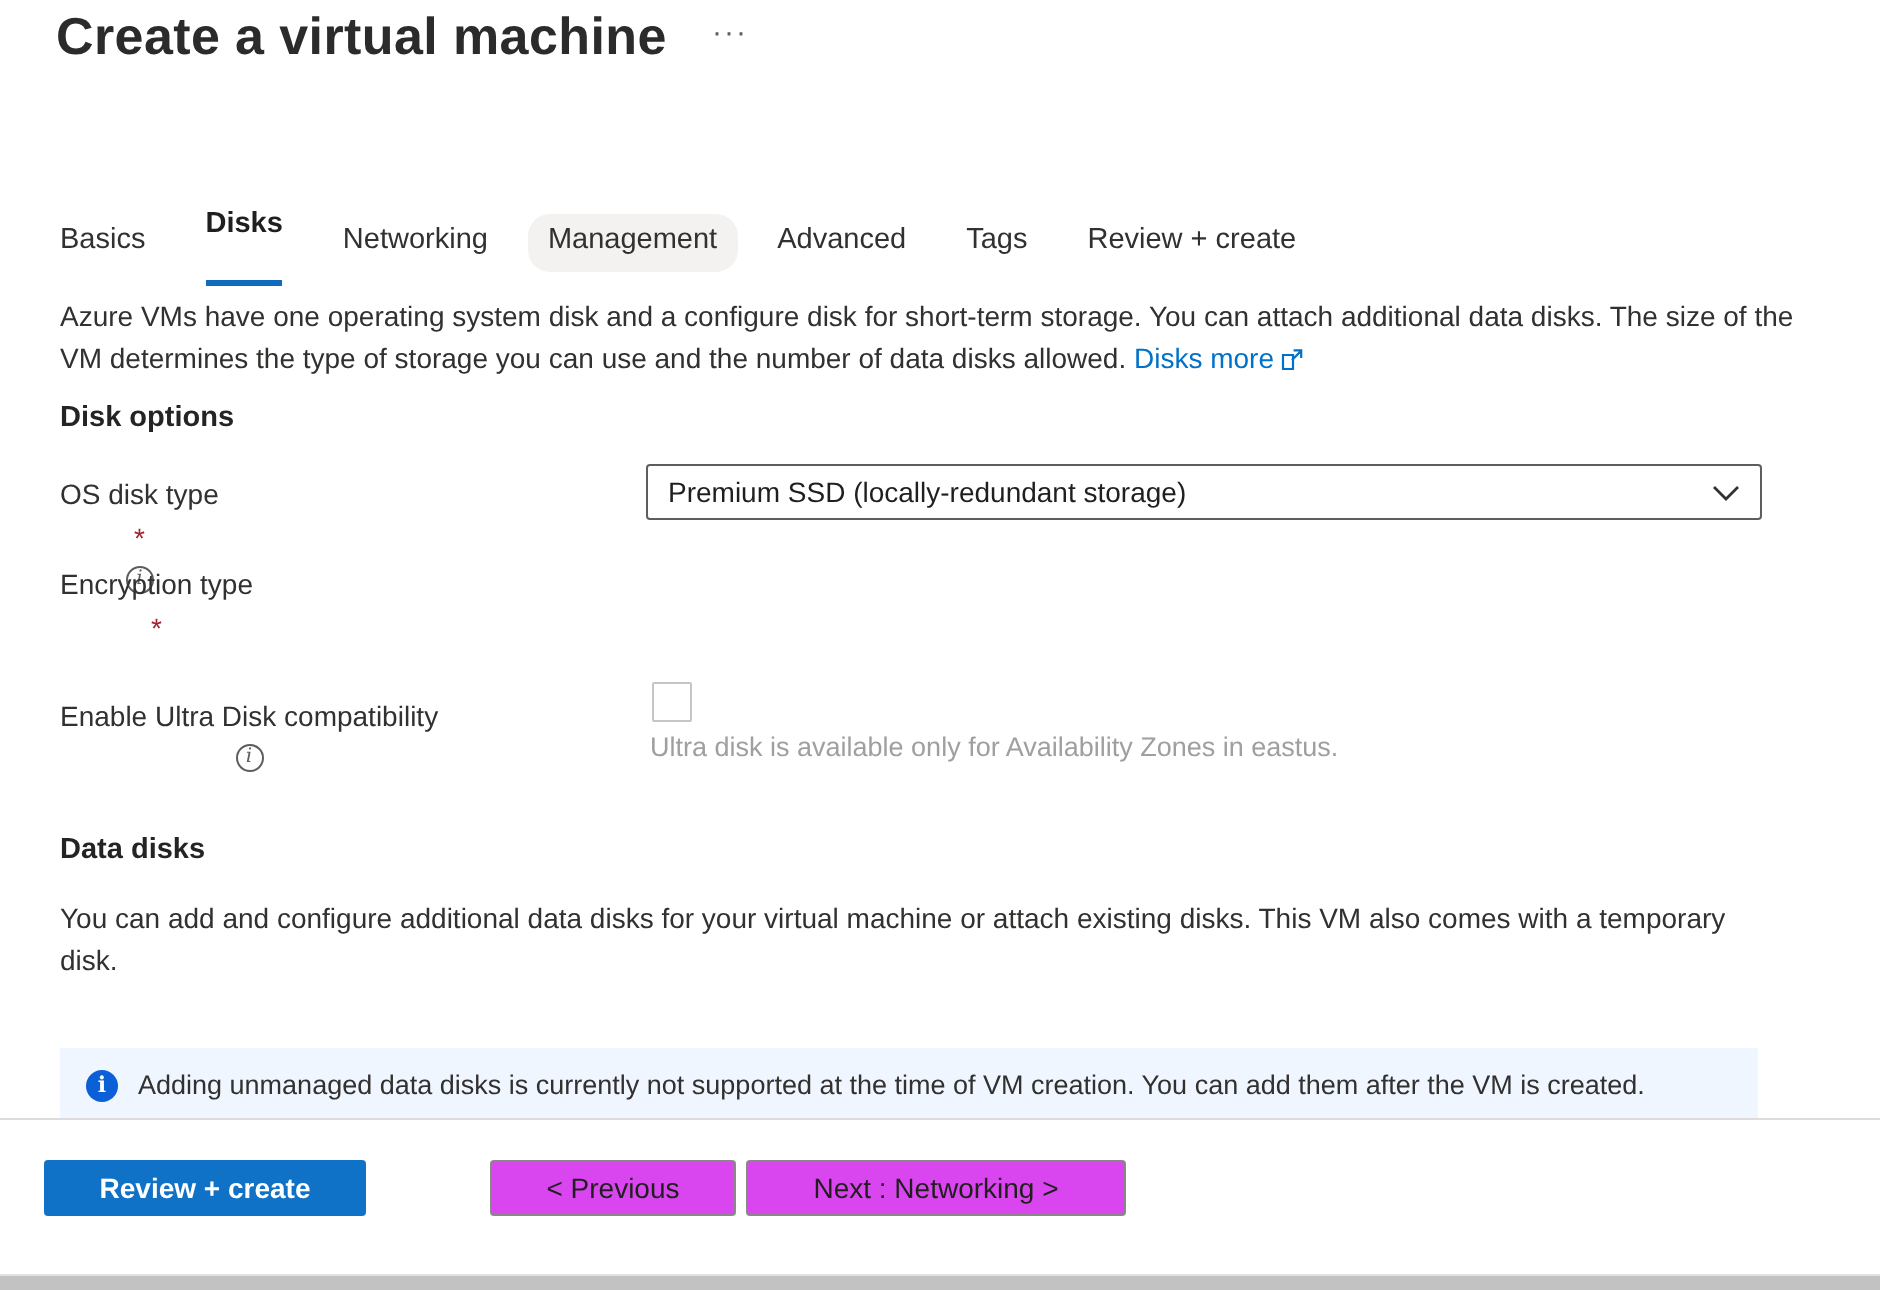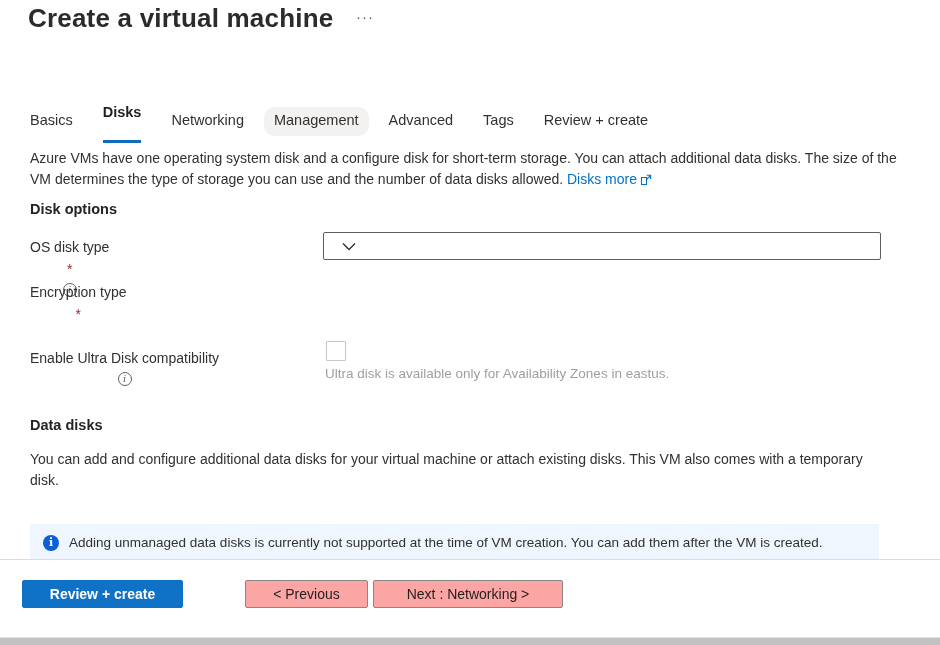--- a/index.html
+++ b/index.html
@@ -117,21 +117,21 @@
     font-family: inherit; font-size: 14px; border-radius: 2px;
     display: flex; align-items: center; justify-content: center;
     cursor: pointer; white-space: nowrap;
   }
   .btn-primary {
     left: 22px; width: 161px;
     background: #1072c6; border: 1px solid #1072c6;
     color: #ffffff; font-weight: 700;
   }
   .btn-outline {
-    background: #fca5a5; border: 1px solid #8a8886; color: #201f1e;
+    background: #d946ef; border: 1px solid #8a8886; color: #201f1e;
   }
   .btn-previous { left: 245px; width: 123px; }
   .btn-next { left: 373px; width: 190px; }
 
   .bottom-strip {
     position: absolute; left: 0; bottom: 0; width: 940px; height: 8px;
     background: #c2c2c2; border-top: 1px solid #e2e2e2;
   }
 </style>
 </head>
@@ -163,20 +163,21 @@
   </div>
 
   <div class="section-heading" style="top:201px">Disk options</div>
 
   <div class="field-label" style="top:239px">
     <span>OS disk type</span>
     <span class="req">*</span>
     <span class="info-icon">i</span>
   </div>
   <div class="combobox" style="top:232px">
+    <span class="val">Premium SSD (locally-redundant storage)</span>
     <span class="chev"><svg width="14" height="9" viewBox="0 0 14 9">
           <path d="M1 1.5l6 6 6-6" fill="none" stroke="#323130" stroke-width="1.4"></path>
         </svg></span>
   </div>
 
   <div class="field-label" style="top:284px">
     <span>Encryption type</span>
     <span class="req">*</span>
   </div>
 

